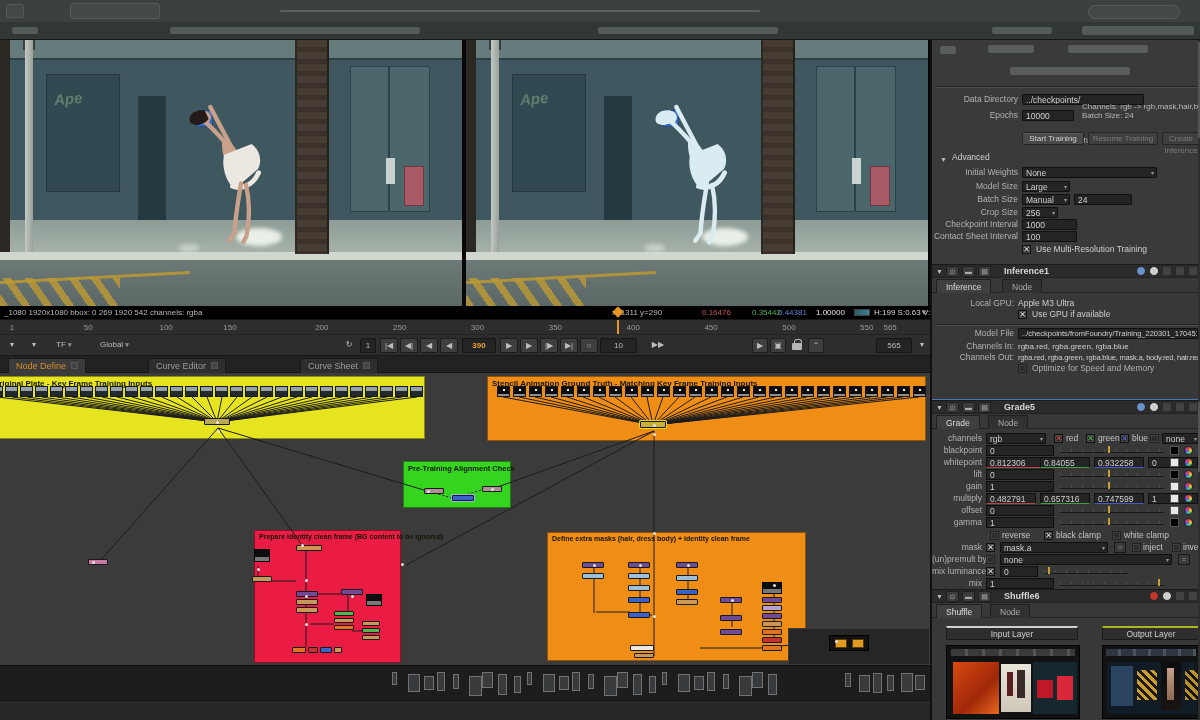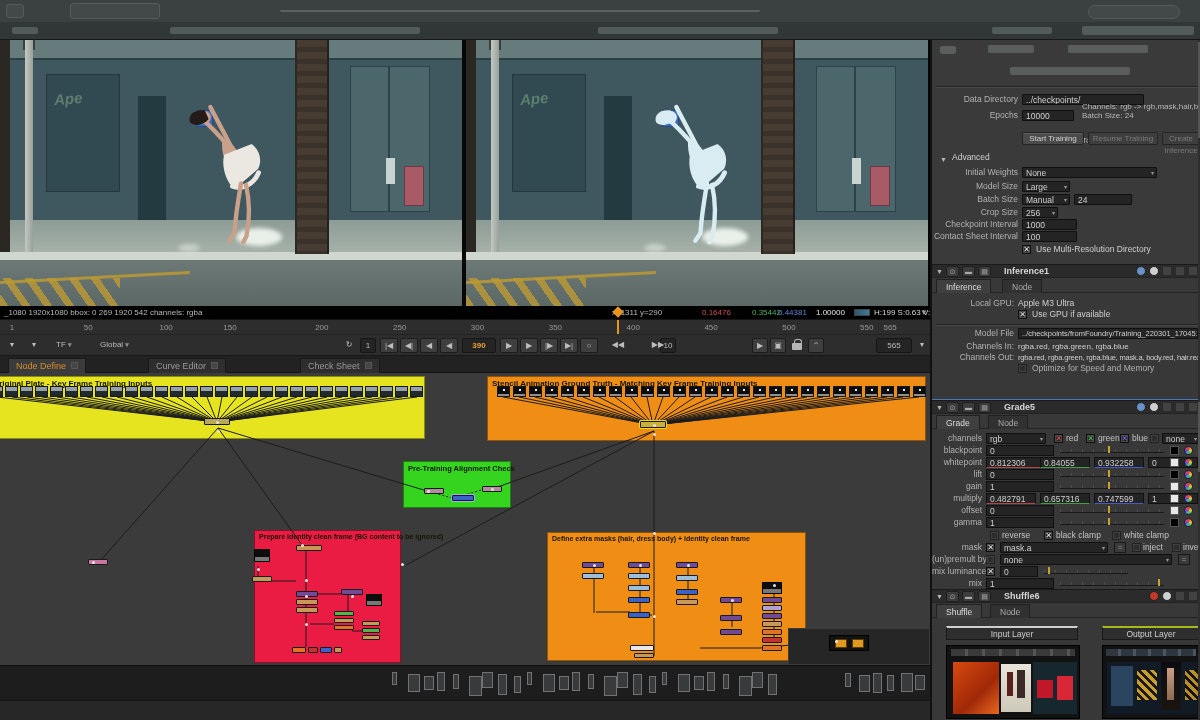--- a/index.html
+++ b/index.html
@@ -290,34 +290,34 @@
     <span class="t tbtn" style="left:400px;width:18px">◀|</span>
     <span class="t tbtn" style="left:420px;width:18px">◀</span>
     <span class="t tbtn" style="left:440px;width:18px">◀</span>
     <span class="t tfr" style="left:462px;width:34px">390</span>
     <span class="t tbtn" style="left:500px;width:18px">▶</span>
     <span class="t tbtn" style="left:520px;width:18px">▶</span>
     <span class="t tbtn" style="left:540px;width:18px">|▶</span>
     <span class="t tbtn" style="left:560px;width:18px">▶|</span>
     <span class="t tbtn" style="left:580px;width:18px">○</span>
     <span class="t tlbl" style="left:610px;width:16px">◀◀</span>
-    <span class="t tbox" style="left:660px;width:16px">10</span>
+    <span class="t tbox" style="left:600px;width:37px">10</span>
     <span class="t tlbl" style="left:650px;width:16px">▶▶</span>
     <span class="t tbtn" style="left:752px;width:16px">▶</span>
     <span class="t tbtn" style="left:770px;width:16px">▣</span>
     <span class="lock" style="left:792px"></span>
     <span class="t tbtn" style="left:808px;width:16px">⌃</span>
     <span class="t tbox" style="left:876px;width:36px">565</span>
     <span class="t tlbl" style="left:916px;width:12px">▾</span>
   </div>
 
   <div id="docktabs">
     <span class="dtab active" style="left:8px"><i style="font-style:normal">Node Define</i><span class="cx"></span></span>
     <span class="dtab" style="left:148px"><i style="font-style:normal">Curve Editor</i><span class="cx"></span></span>
-    <span class="dtab" style="left:300px"><i style="font-style:normal">Check Sheet</i><span class="cx"></span></span>
+    <span class="dtab" style="left:300px"><i style="font-style:normal">Curve Sheet</i><span class="cx"></span></span>
   </div>
 
   <div id="graph">
     <div class="bd" id="bd-plate" style="left:-16px;top:3px;width:441px;height:63px;background:#e6e41f">
       <span class="bdlab" style="left:8px">Original Plate - Key Frame Training Inputs</span>
     </div>
     <div class="bd" style="left:403px;top:88px;width:108px;height:47px;background:#35d51f">
       <span class="bdlab" style="font-size:7.5px">Pre-Training Alignment Check</span>
     </div>
     <div class="bd" style="left:487px;top:3px;width:439px;height:65px;background:#ef8d15">
@@ -629,21 +629,21 @@
       <div class="prow" style="top:179px">
         <span class="plab" style="left:0;width:86px">Checkpoint Interval</span>
         <span class="fld" style="left:90px;width:55px">1000</span>
       </div>
       <div class="prow" style="top:191px">
         <span class="plab" style="left:0;width:86px">Contact Sheet Interval</span>
         <span class="fld" style="left:90px;width:55px">100</span>
       </div>
       <div class="prow" style="top:204px">
         <span class="cb on" style="left:90px"></span>
-        <span style="position:absolute;left:104px;color:#cfcfcf">Use Multi-Resolution Directory</span>
+        <span style="position:absolute;left:104px;color:#cfcfcf">Use Multi-Resolution Training</span>
       </div>
     </div>
 
     <div class="sec" style="top:224px;height:135px;background:#383838">
       <div class="phead" style="top:0">
         <span class="tri">▼</span>
         <span class="hicon">⊙</span>
         <span class="hicon">▬</span>
         <span class="hicon">▤</span>
         <span class="ptitle">Inference1</span>

